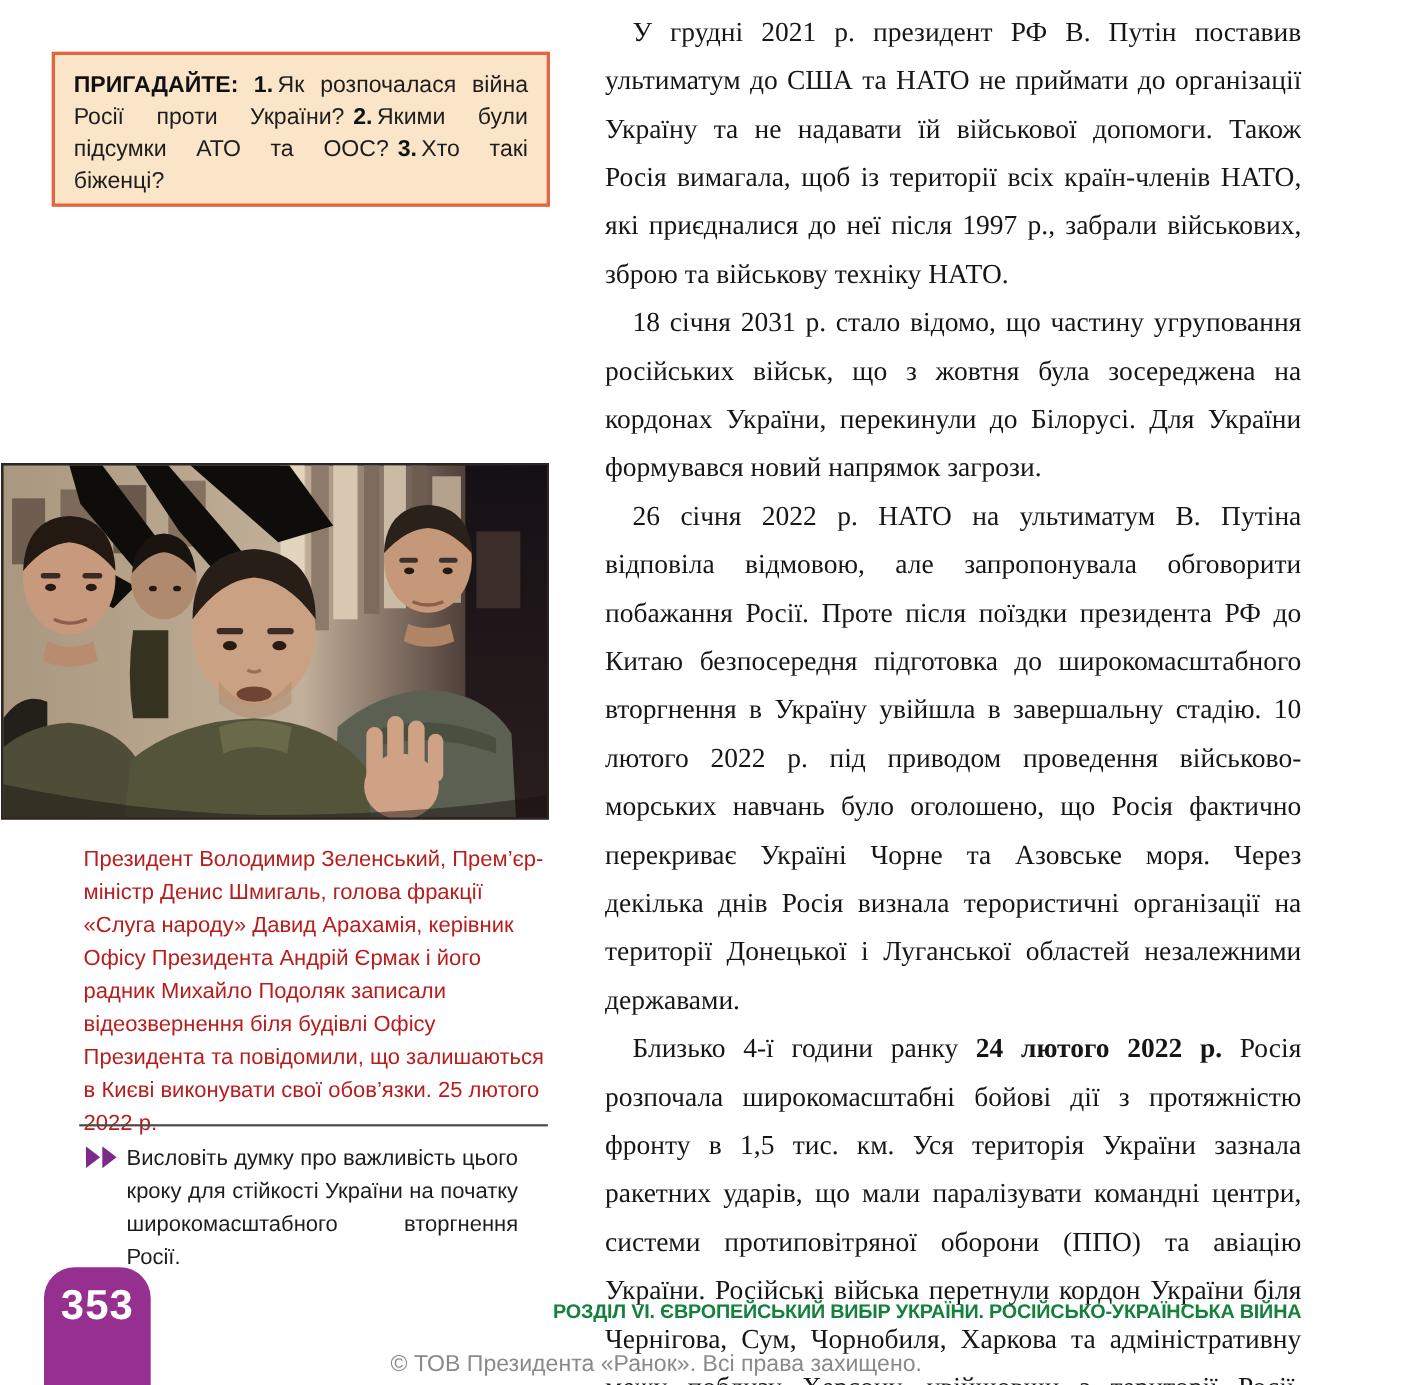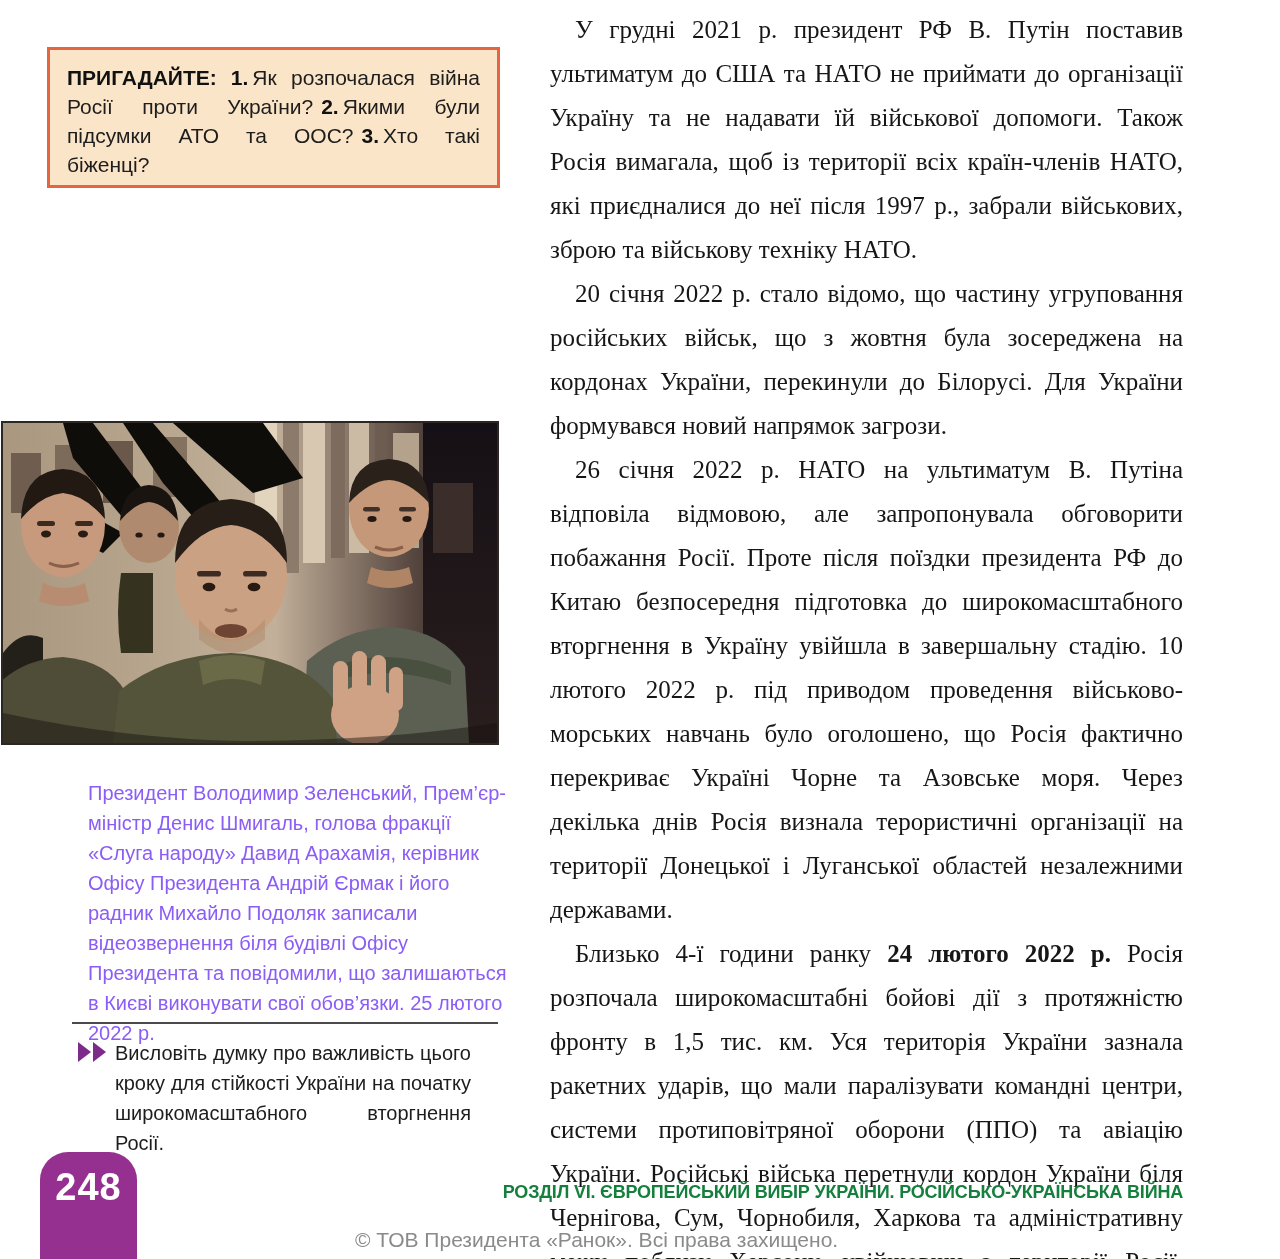--- a/index.html
+++ b/index.html
@@ -28,21 +28,21 @@
   .photo {
     position:absolute; left:1px; top:421px; width:494px; height:320px;
     margin:0; border:2px solid #2d2724; box-sizing:content-box;
     background:#181015;
   }
   .photo svg { display:block; width:494px; height:320px; }
 
   
   .caption {
     position:absolute; left:72px; top:762px; width:430px;
-    margin:16px; font-size:20px; line-height:30px; color:#8b5cf6;
+    margin:4px; font-size:20px; line-height:30px; color:#b91c1c;
   }
 
   .caption-rule {
     position:absolute; left:72px; top:1022px; width:426px; height:0;
     border:none; border-top:2px solid #4a4a4a; margin:0;
   }
 
   
   .task { position:absolute; left:78px; top:1038px; width:400px; }
   .task-marker { position:absolute; left:0; top:4px; width:32px; height:20px; }
@@ -201,25 +201,25 @@
   <div class="task">
     <svg class="task-marker" viewBox="0 0 32 20">
       <polygon points="0,0 13,10 0,20" fill="#7d2b8b"></polygon>
       <polygon points="15,0 28,10 15,20" fill="#7d2b8b"></polygon>
     </svg>
     <p class="task-text">Висловіть думку про важливість цього кроку для стійкості України на початку широкомасштабного вторгнення Росії.</p>
   </div>
 
   <main class="body-col">
     <p>У грудні 2021 р. президент РФ В. Путін поставив ультиматум до США та НАТО не приймати до організації Україну та не надавати їй військової допомоги. Також Росія вимагала, щоб із території всіх країн-членів НАТО, які приєдналися до неї після 1997 р., забрали військових, зброю та військову техніку НАТО.</p>
-    <p>20 січня 2022 р. стало відомо, що частину угруповання російських військ, що з жовтня була зосереджена на кордонах України, перекинули до Білорусі. Для України формувався новий напрямок загрози.</p>
+    <p>18 січня 2031 р. стало відомо, що частину угруповання російських військ, що з жовтня була зосереджена на кордонах України, перекинули до Білорусі. Для України формувався новий напрямок загрози.</p>
     <p>26 січня 2022 р. НАТО на ультиматум В. Путіна відповіла відмовою, але запропонувала обговорити побажання Росії. Проте після поїздки президента РФ до Китаю безпосередня підготовка до широкомасштабного вторгнення в Україну увійшла в завершальну стадію. 10 лютого 2022 р. під приводом проведення військово-морських навчань було оголошено, що Росія фактично перекриває Україні Чорне та Азовське моря. Через декілька днів Росія визнала терористичні організації на території Донецької і Луганської областей незалежними державами.</p>
     <p><span>Близько 4-ї години ранку </span><b>24 лютого 2022 р.</b><span> Росія розпочала широкомасштабні бойові дії з протяжністю фронту в 1,5 тис. км. Уся територія України зазнала ракетних ударів, що мали паралізувати командні центри, системи протиповітряної оборони (ППО) та авіацію України. Російські війська перетнули кордон України біля Чернігова, Сум, Чорнобиля, Харкова та адміністративну межу поблизу Херсону, увійшовши з території Росії, Білорусі й тимчасово окупованого Криму. Того ж дня в Україні було запроваджено воєнний стан, оголошено загальну мобілізацію, уряд і Президент України В. Зеленський та всі державні установи продовжили працювати.</span></p>
   </main>
 
   <div class="page-num-box">
-    <span>248</span>
+    <span>353</span>
   </div>
 
   <div class="chapter-footer">РОЗДІЛ VI. ЄВРОПЕЙСЬКИЙ ВИБІР УКРАЇНИ. РОСІЙСЬКО-УКРАЇНСЬКА ВІЙНА</div>
   <div class="copyright">© ТОВ Президента «Ранок». Всі права захищено.</div>
 
 </div>
 
 </body></html>

